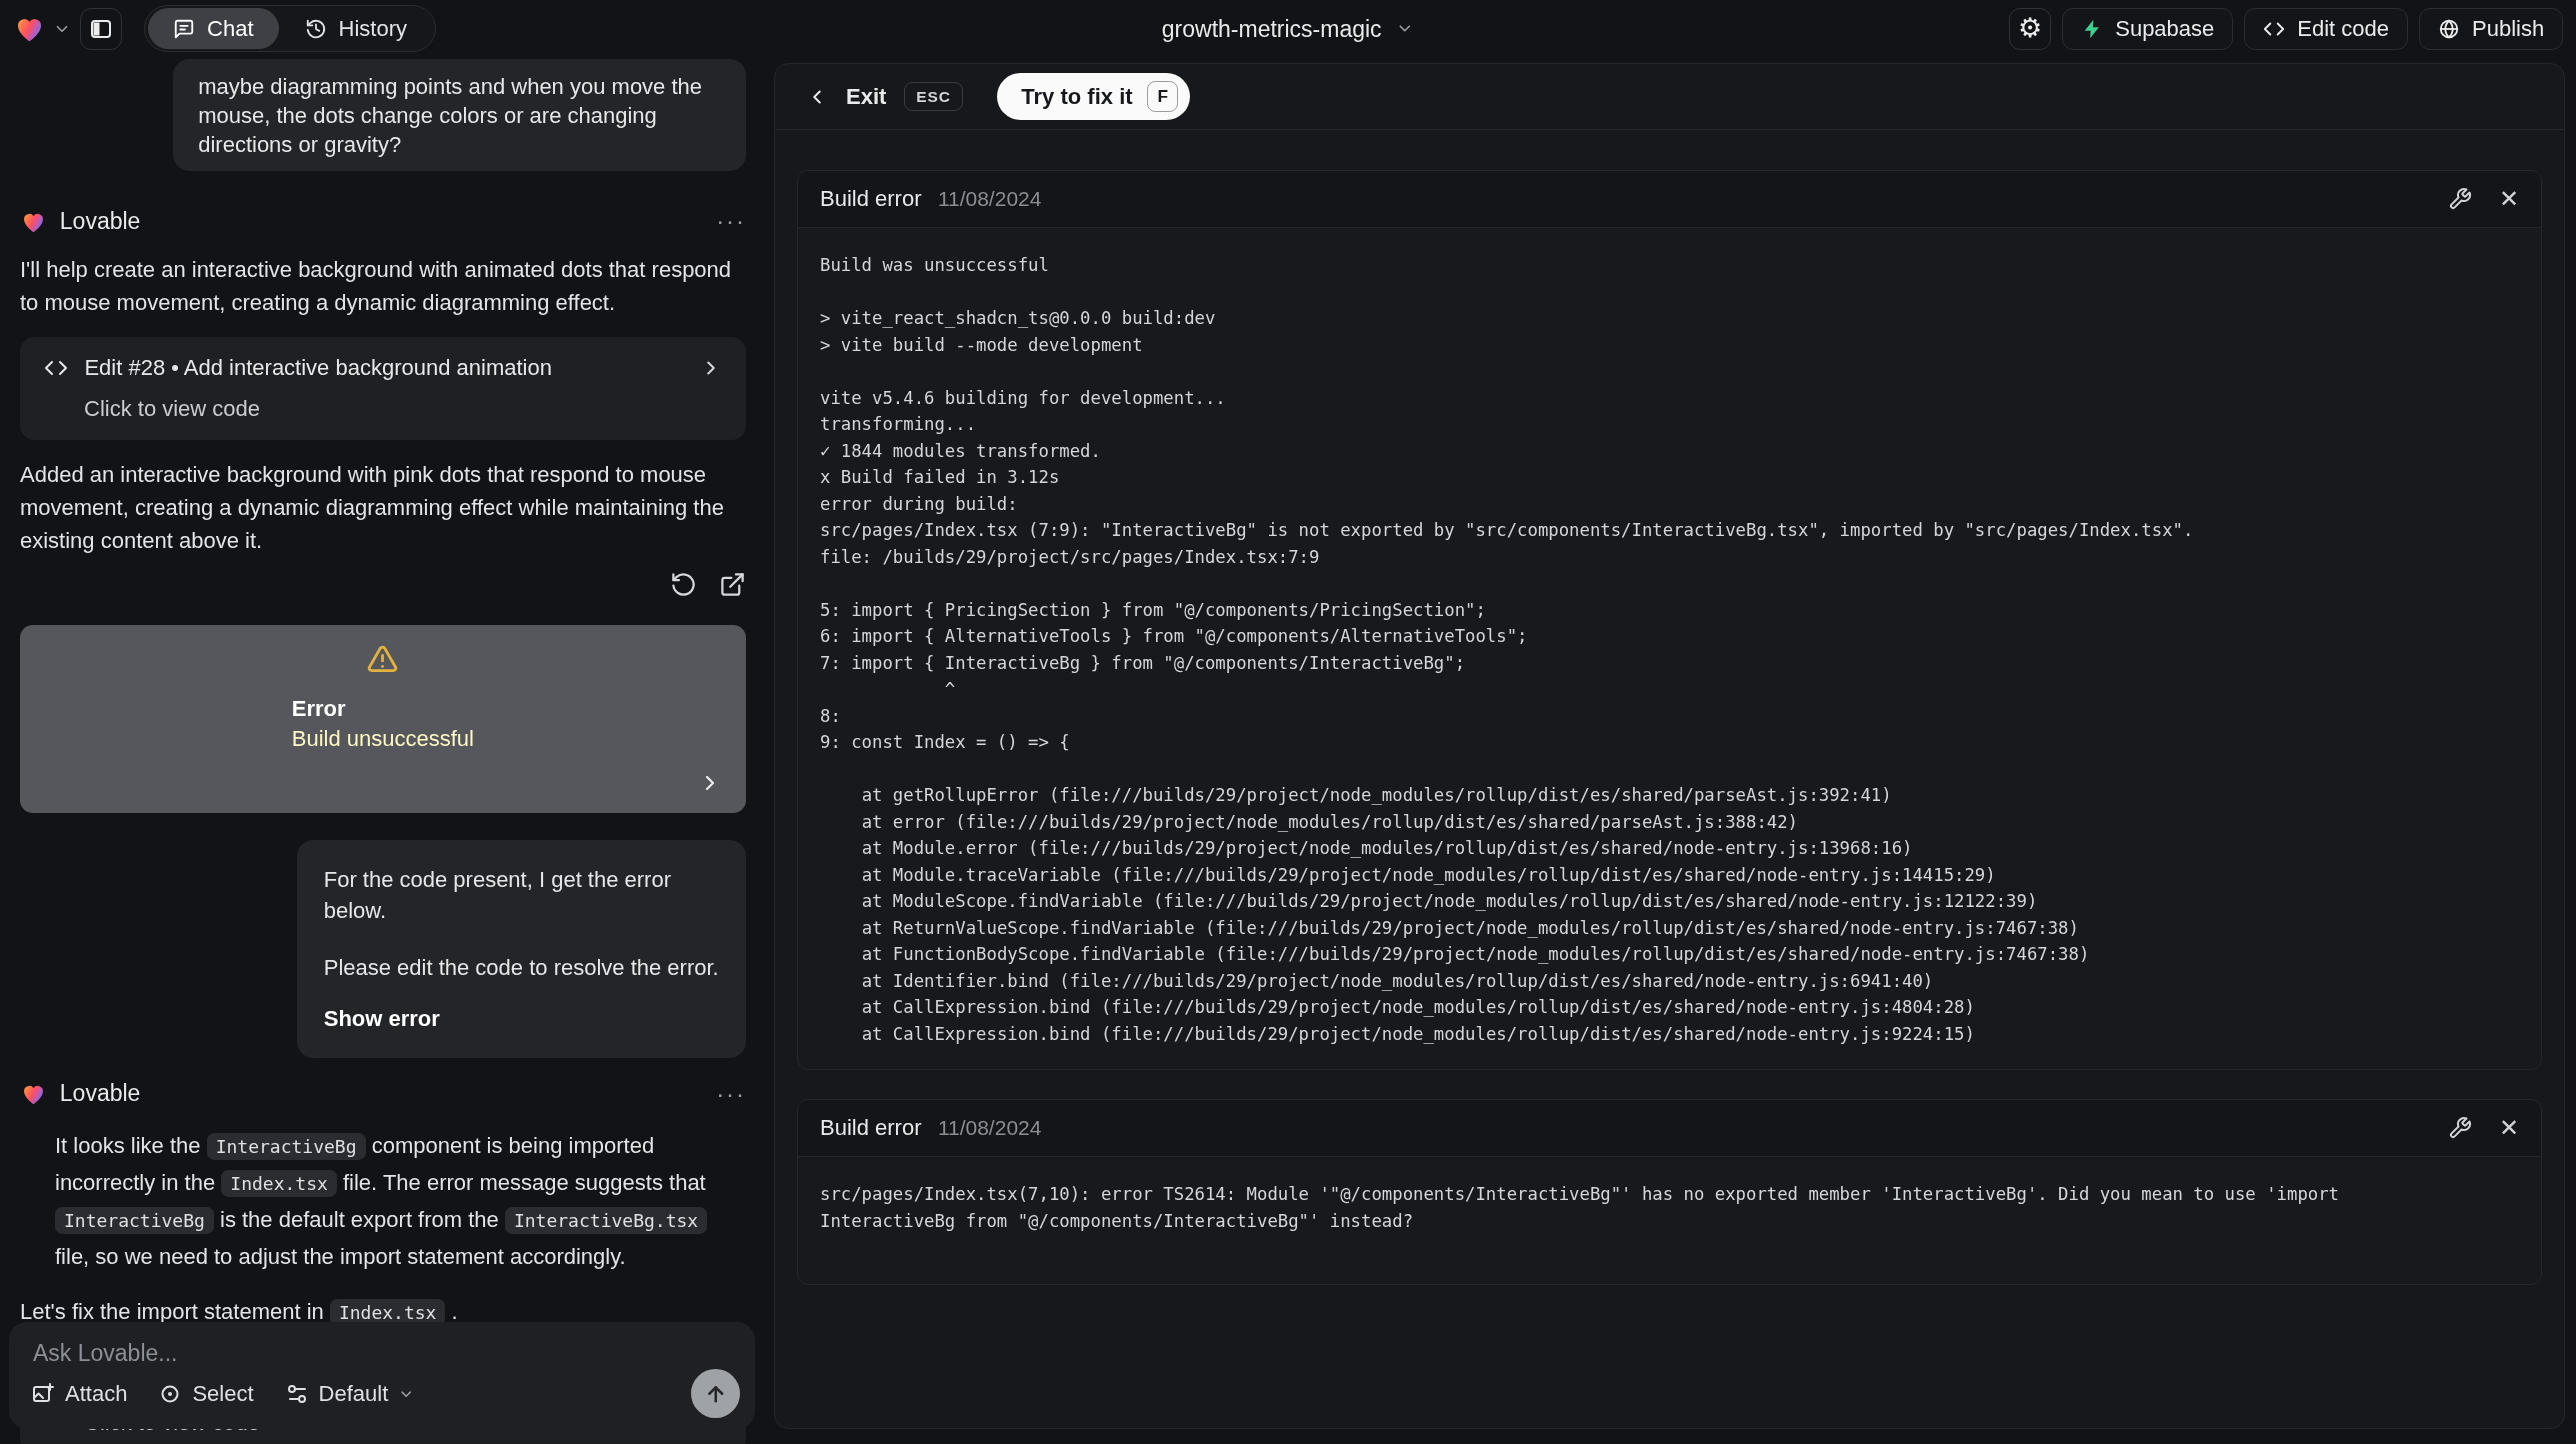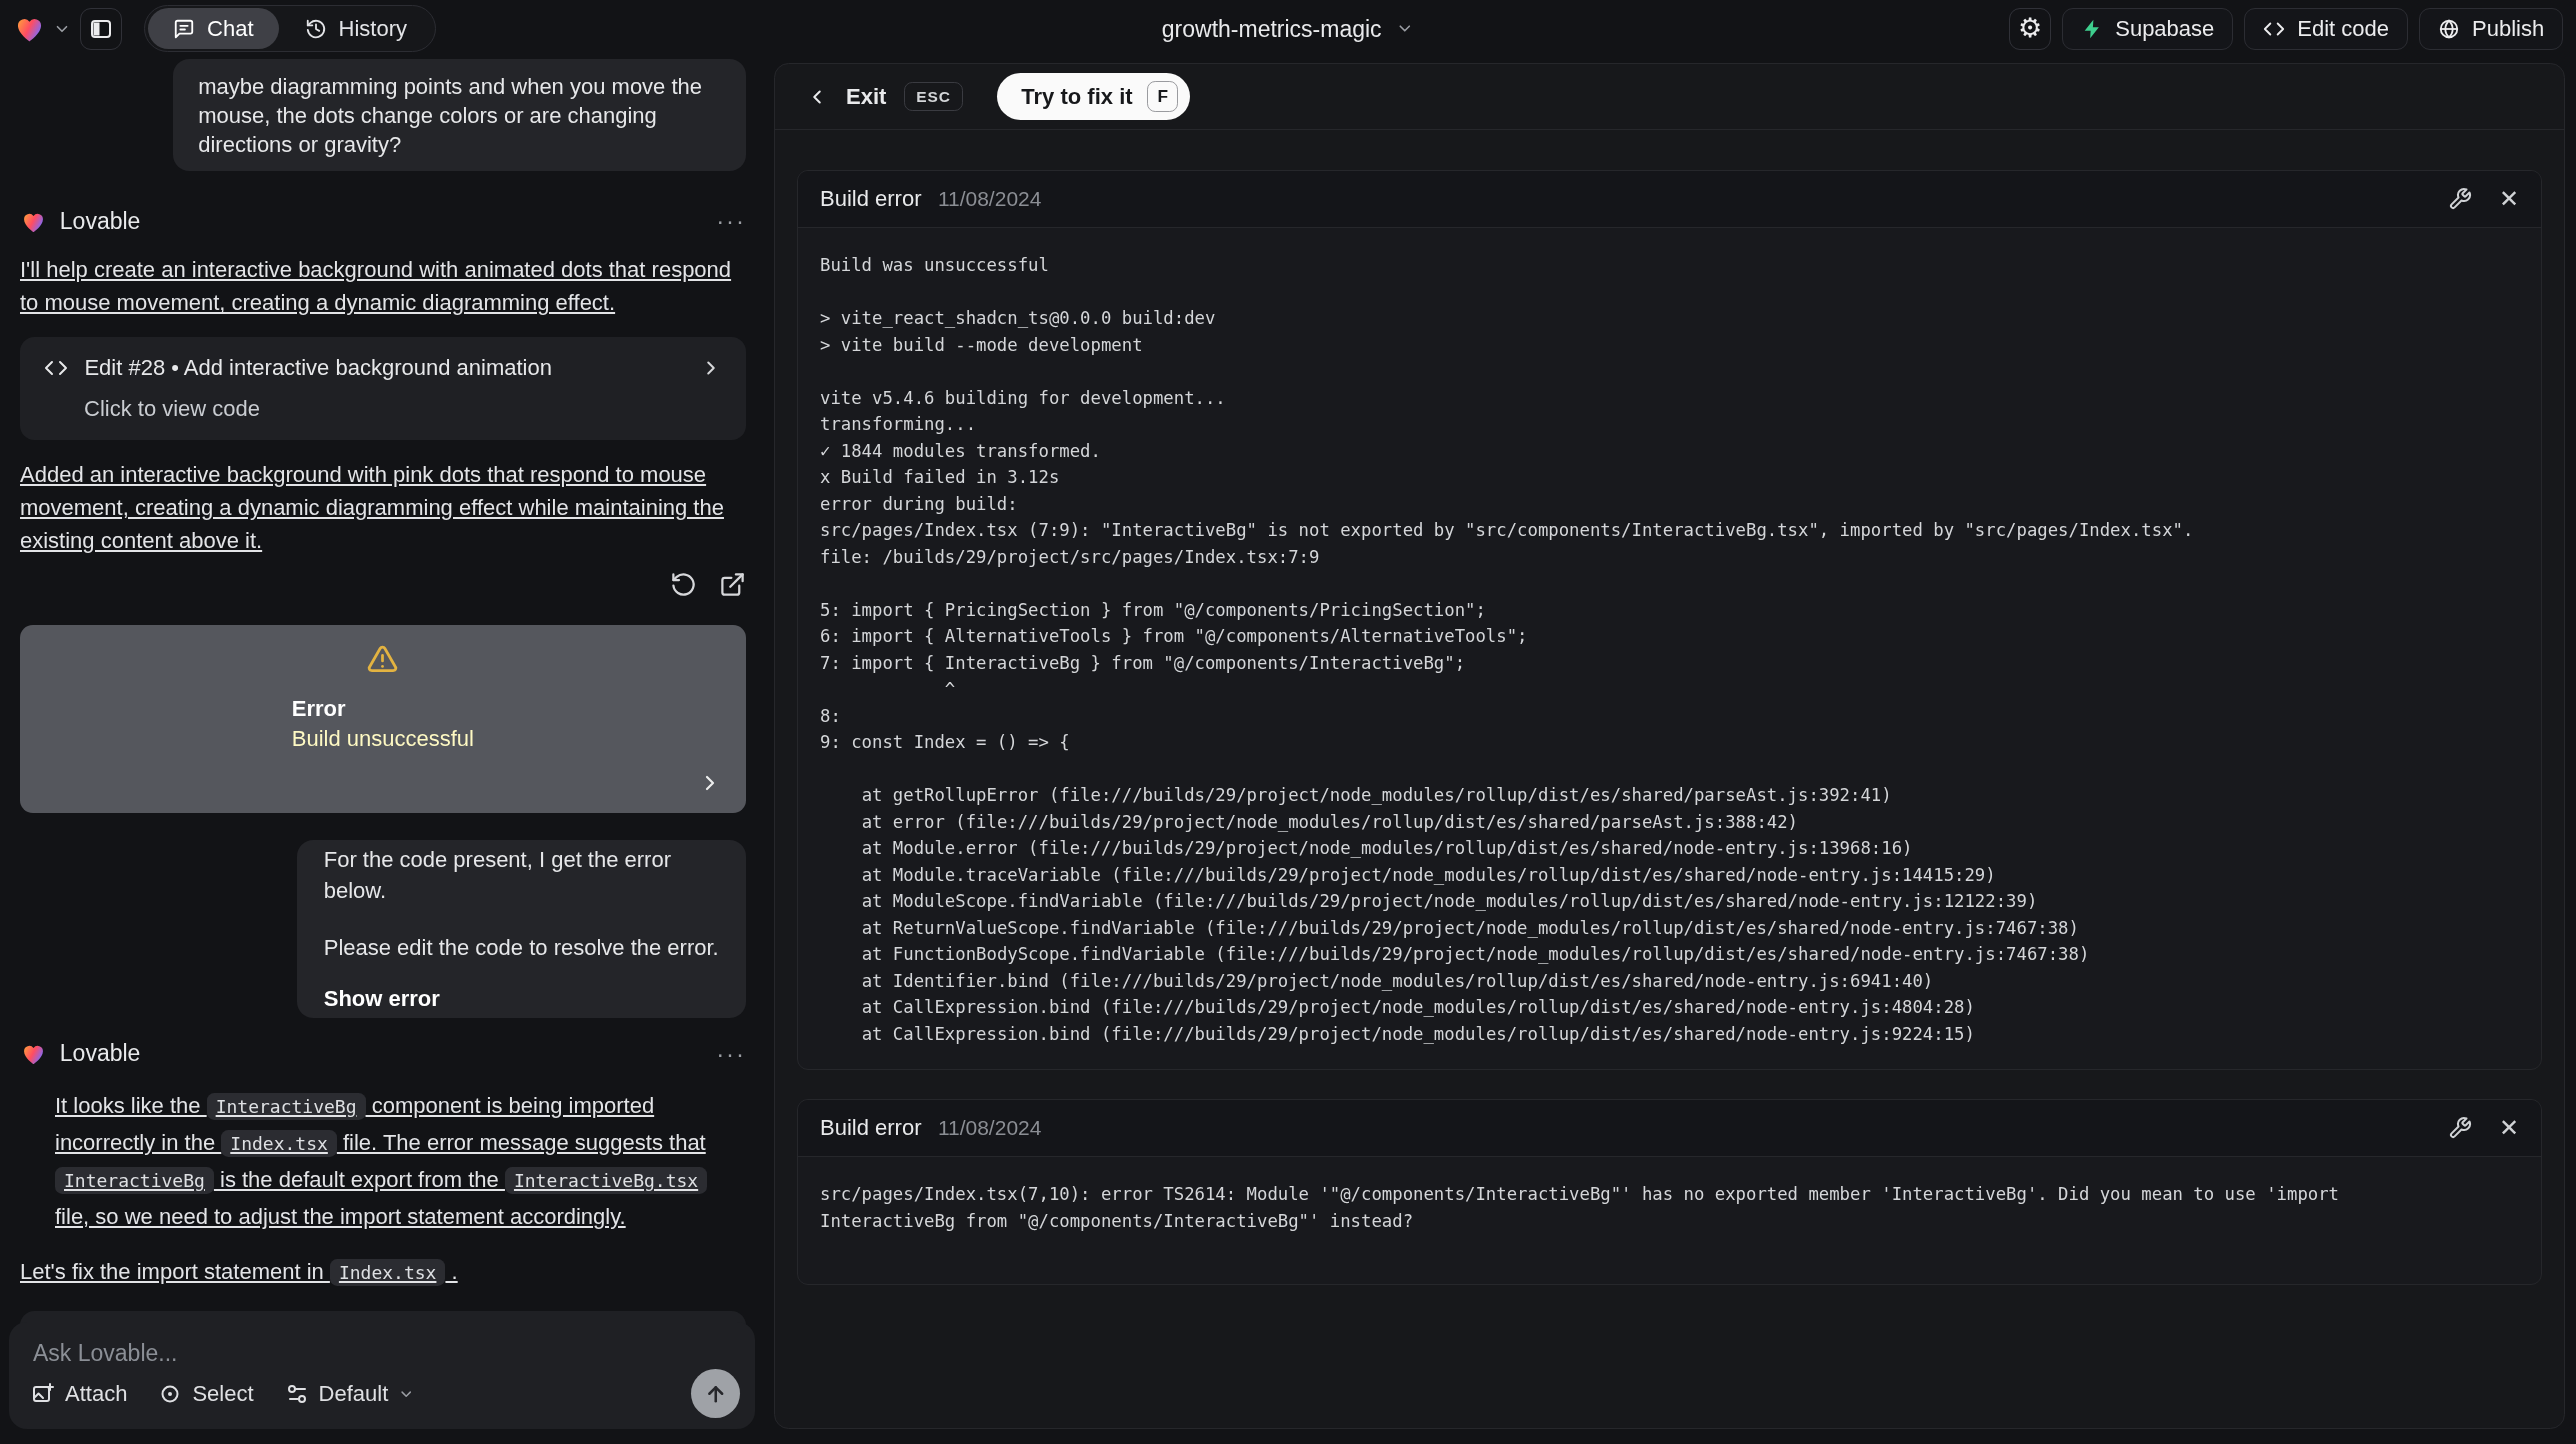--- a/index.html
+++ b/index.html
@@ -24,32 +24,32 @@
     border:1.4px solid #2c2d33; border-radius:11px; font-size:22px; color:#ececee; background:#141519; }
   .gear-glyph { font-size:27px; line-height:1; }
 
   
   .chat { position:absolute; left:0; top:57px; width:763px; bottom:0; padding:0 17.3px 0 20px;
     display:flex; flex-direction:column; overflow:hidden; }
   .bubble { background:#242529; border-radius:16.4px; padding:12.8px 25.5px; font-size:22px; line-height:29px; color:#e6e7e9; }
   .bubble.first { align-self:flex-end; width:573px; margin-top:1.8px; }
   .msg-head { display:flex; align-items:center; gap:12.8px; margin-top:36px; font-size:23px; font-weight:500; color:#e9eaec; }
   .msg-head .dots { margin-left:auto; color:#9a9da3; font-size:24px; letter-spacing:1.8px; }
-  .para { margin-top:18px; font-size:22px; line-height:33px; color:#e3e4e7;text-decoration:underline; }
+  .para { margin-top:18px; font-size:22px; line-height:33px; color:#e3e4e7; }
   .edit-card { margin-top:18px; background:#1f2024; border-radius:14.6px; padding:14.6px 24px; }
   .edit-row { display:flex; align-items:center; gap:16.4px; font-size:22px; color:#e7e8ea; height:33px; }
   .edit-row .chev { margin-left:auto; color:#d6d7da; }
   .edit-sub { margin:7.3px 0 0 40px; font-size:22px; color:#c9ccd1; line-height:33px; }
   .icon-row { display:flex; justify-content:flex-end; gap:22px; margin-top:14.6px; color:#d6d7da; }
   .error-card { margin-top:27px; background:#55575d; border-radius:12.8px; padding:18px 24px;
     display:flex; align-items:center; gap:20px;flex-direction:column; }
   .error-title { font-weight:700; font-size:22px; color:#ffffff; line-height:25.5px; }
   .error-sub { margin-top:4px; font-size:22px; color:#fef9c3; line-height:25.5px; }
   .error-card .chev { margin-left:auto; color:#eceded; }
-  .bubble.second { align-self:flex-end; width:449px; margin-top:27px; padding:4px 27px; line-height:31px; }
+  .bubble.second { align-self:flex-end; width:449px; margin-top:27px; padding:24px 27px; line-height:31px; }
   .bubble.second p + p { margin-top:25.5px; }
   .show-error { margin-top:20px; font-weight:700; color:#ffffff; font-size:22px; }
   .msg-head.two { margin-top:22px; }
   .para.rich { margin-top:20px; line-height:36px;margin-left:35px; }
   .code-chip { font-family:"DejaVu Sans Mono", monospace; font-size:18px; background:#2b2c31;
     border-radius:7.3px; padding:2.7px 9px; color:#dee0e3; white-space:nowrap; }
   .para.fixline { margin-top:20px; }
   .edit-card.e29 { margin-top:22px; }
   .composer { position:absolute; left:9px; right:8.2px; bottom:14.6px; height:107px;
     background:#1f2024; border-radius:18px; padding:18px 24px; }

